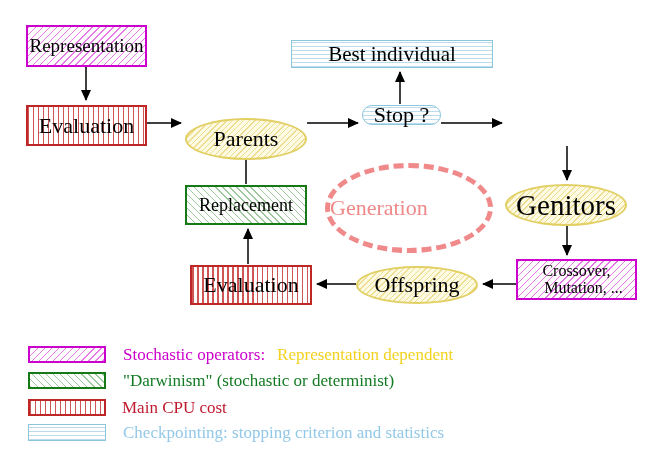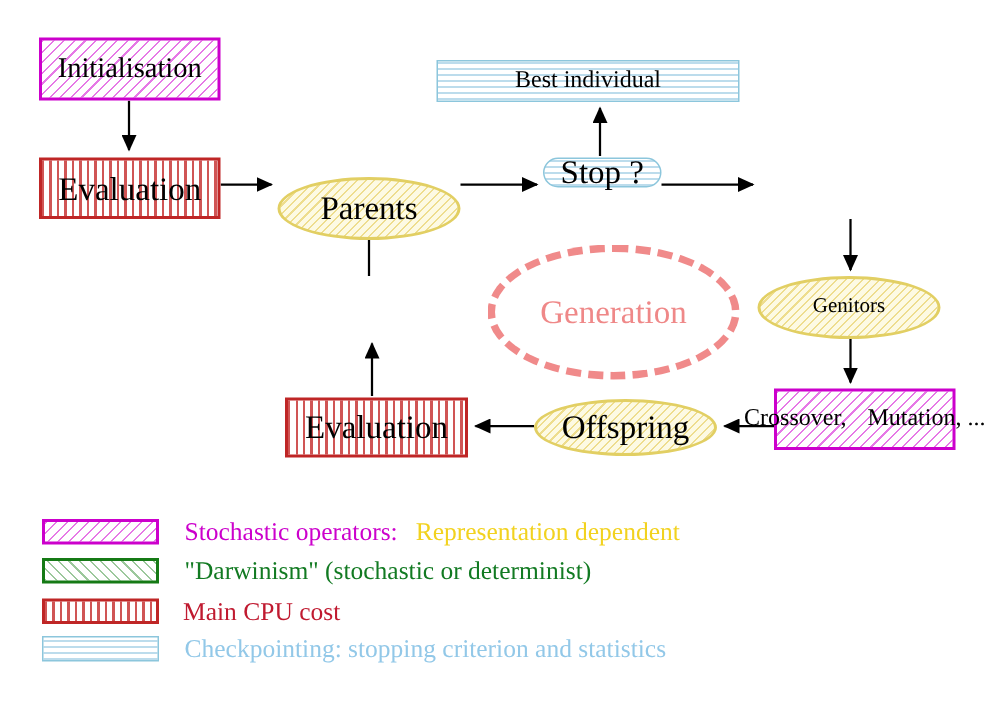--- a/index.html
+++ b/index.html
@@ -27,21 +27,21 @@
   .lines-cyan{
     border:1px solid #8cc6dc;background-color:#fff;
     background-image:repeating-linear-gradient(0deg,#bcdcec 0 1.5px,rgba(0,0,0,0) 1.5px 4px);
   }
   .ellipse{
     border:2px solid #e2cf63;border-radius:50%;background-color:#fdfae3;
     background-image:repeating-linear-gradient(135deg,#eedd8e 0 1px,rgba(0,0,0,0) 1px 4px);
   }
   .generation{
     position:absolute;box-sizing:border-box;border:5px dashed #f08a8a;border-radius:50%;
-    display:flex;align-items:center;justify-content:center;color:#ef8888;font-size:22px;
+    display:flex;align-items:center;color:#ef8888;font-size:22px;
   }
   .arrows{position:absolute;left:0;top:0;width:662px;height:471px;}
   
   .legend-row{position:absolute;left:28px;display:flex;align-items:flex-end;height:17px;gap:17px;}
   .swatch{box-sizing:border-box;width:78px;height:17px;flex:0 0 78px;}
   .legend-text{font-size:17px;white-space:nowrap;line-height:17px;}
   .t-magenta{color:#cc00cc;}
   .t-gold{color:#f2d21f;margin-left:12px;}
   .t-green{color:#127a22;}
   .t-red{color:#c01a30;}
@@ -65,57 +65,60 @@
     <line x1="441" y1="123" x2="502" y2="123" stroke="#000" stroke-width="1.5" marker-end="url(#ah)"></line>
     <line x1="567" y1="146" x2="567" y2="180" stroke="#000" stroke-width="1.5" marker-end="url(#ah)"></line>
     <line x1="567" y1="226" x2="567" y2="255" stroke="#000" stroke-width="1.5" marker-end="url(#ah)"></line>
     <line x1="516" y1="284" x2="483" y2="284" stroke="#000" stroke-width="1.5" marker-end="url(#ah)"></line>
     <line x1="356" y1="284" x2="317" y2="284" stroke="#000" stroke-width="1.5" marker-end="url(#ah)"></line>
     <line x1="248" y1="264" x2="248" y2="229" stroke="#000" stroke-width="1.5" marker-end="url(#ah)"></line>
     <line x1="246" y1="184" x2="246" y2="147" stroke="#000" stroke-width="1.5" marker-end="url(#ah)"></line>
   </svg>
 
   <div class="node hatch-magenta" style="left:26px;top:25px;width:121px;height:42px;font-size:19px;">
-    <span>Initialisation</span>
+    <span>Representation</span>
   </div>
 
   <div class="node lines-red" style="left:26px;top:105px;width:121px;height:41px;font-size:22px;">
     <span>Evaluation</span>
   </div>
 
   <div class="node ellipse" style="left:185px;top:118px;width:122px;height:42px;font-size:22px;">
     <span>Parents</span>
   </div>
 
-  <div class="node lines-cyan" style="left:291px;top:40px;width:202px;height:28px;font-size:16px;">
+  <div class="node lines-cyan" style="left:291px;top:40px;width:202px;height:28px;font-size:21px;">
     <span>Best individual</span>
   </div>
 
   <div class="node lines-cyan" style="left:362px;top:105px;width:79px;height:20px;font-size:22px;border-radius:11px;">
     <span>Stop ?</span>
   </div>
 
 
-  <div class="node ellipse" style="left:505px;top:184px;width:122px;height:42px;font-size:14px;">
+  <div class="node ellipse" style="left:505px;top:184px;width:122px;height:42px;font-size:29px;">
     <span>Genitors</span>
   </div>
 
-  <div class="node hatch-magenta" style="left:516px;top:259px;width:121px;height:41px;font-size:16px;">
+  <div class="node hatch-magenta" style="left:516px;top:259px;width:121px;height:41px;font-size:16px;flex-direction:column;">
     <span>Crossover,</span>
     <span style="margin-left:14px;">Mutation, ...</span>
   </div>
 
   <div class="node ellipse" style="left:356px;top:266px;width:122px;height:38px;font-size:22px;">
     <span>Offspring</span>
   </div>
 
   <div class="node lines-red" style="left:190px;top:265px;width:122px;height:40px;font-size:22px;">
     <span>Evaluation</span>
   </div>
 
+  <div class="node hatch-green" style="left:185px;top:185px;width:122px;height:40px;font-size:18px;">
+    <span>Replacement</span>
+  </div>
 
   <div class="generation" style="left:325px;top:163px;width:168px;height:90px;">
     <span>Generation</span>
   </div>
 
   <div class="legend-row" style="top:346px;">
     <span class="swatch hatch-magenta"></span>
     <span class="legend-text"><span class="t-magenta">Stochastic operators:</span><span class="t-gold">Representation dependent</span></span>
   </div>
 

